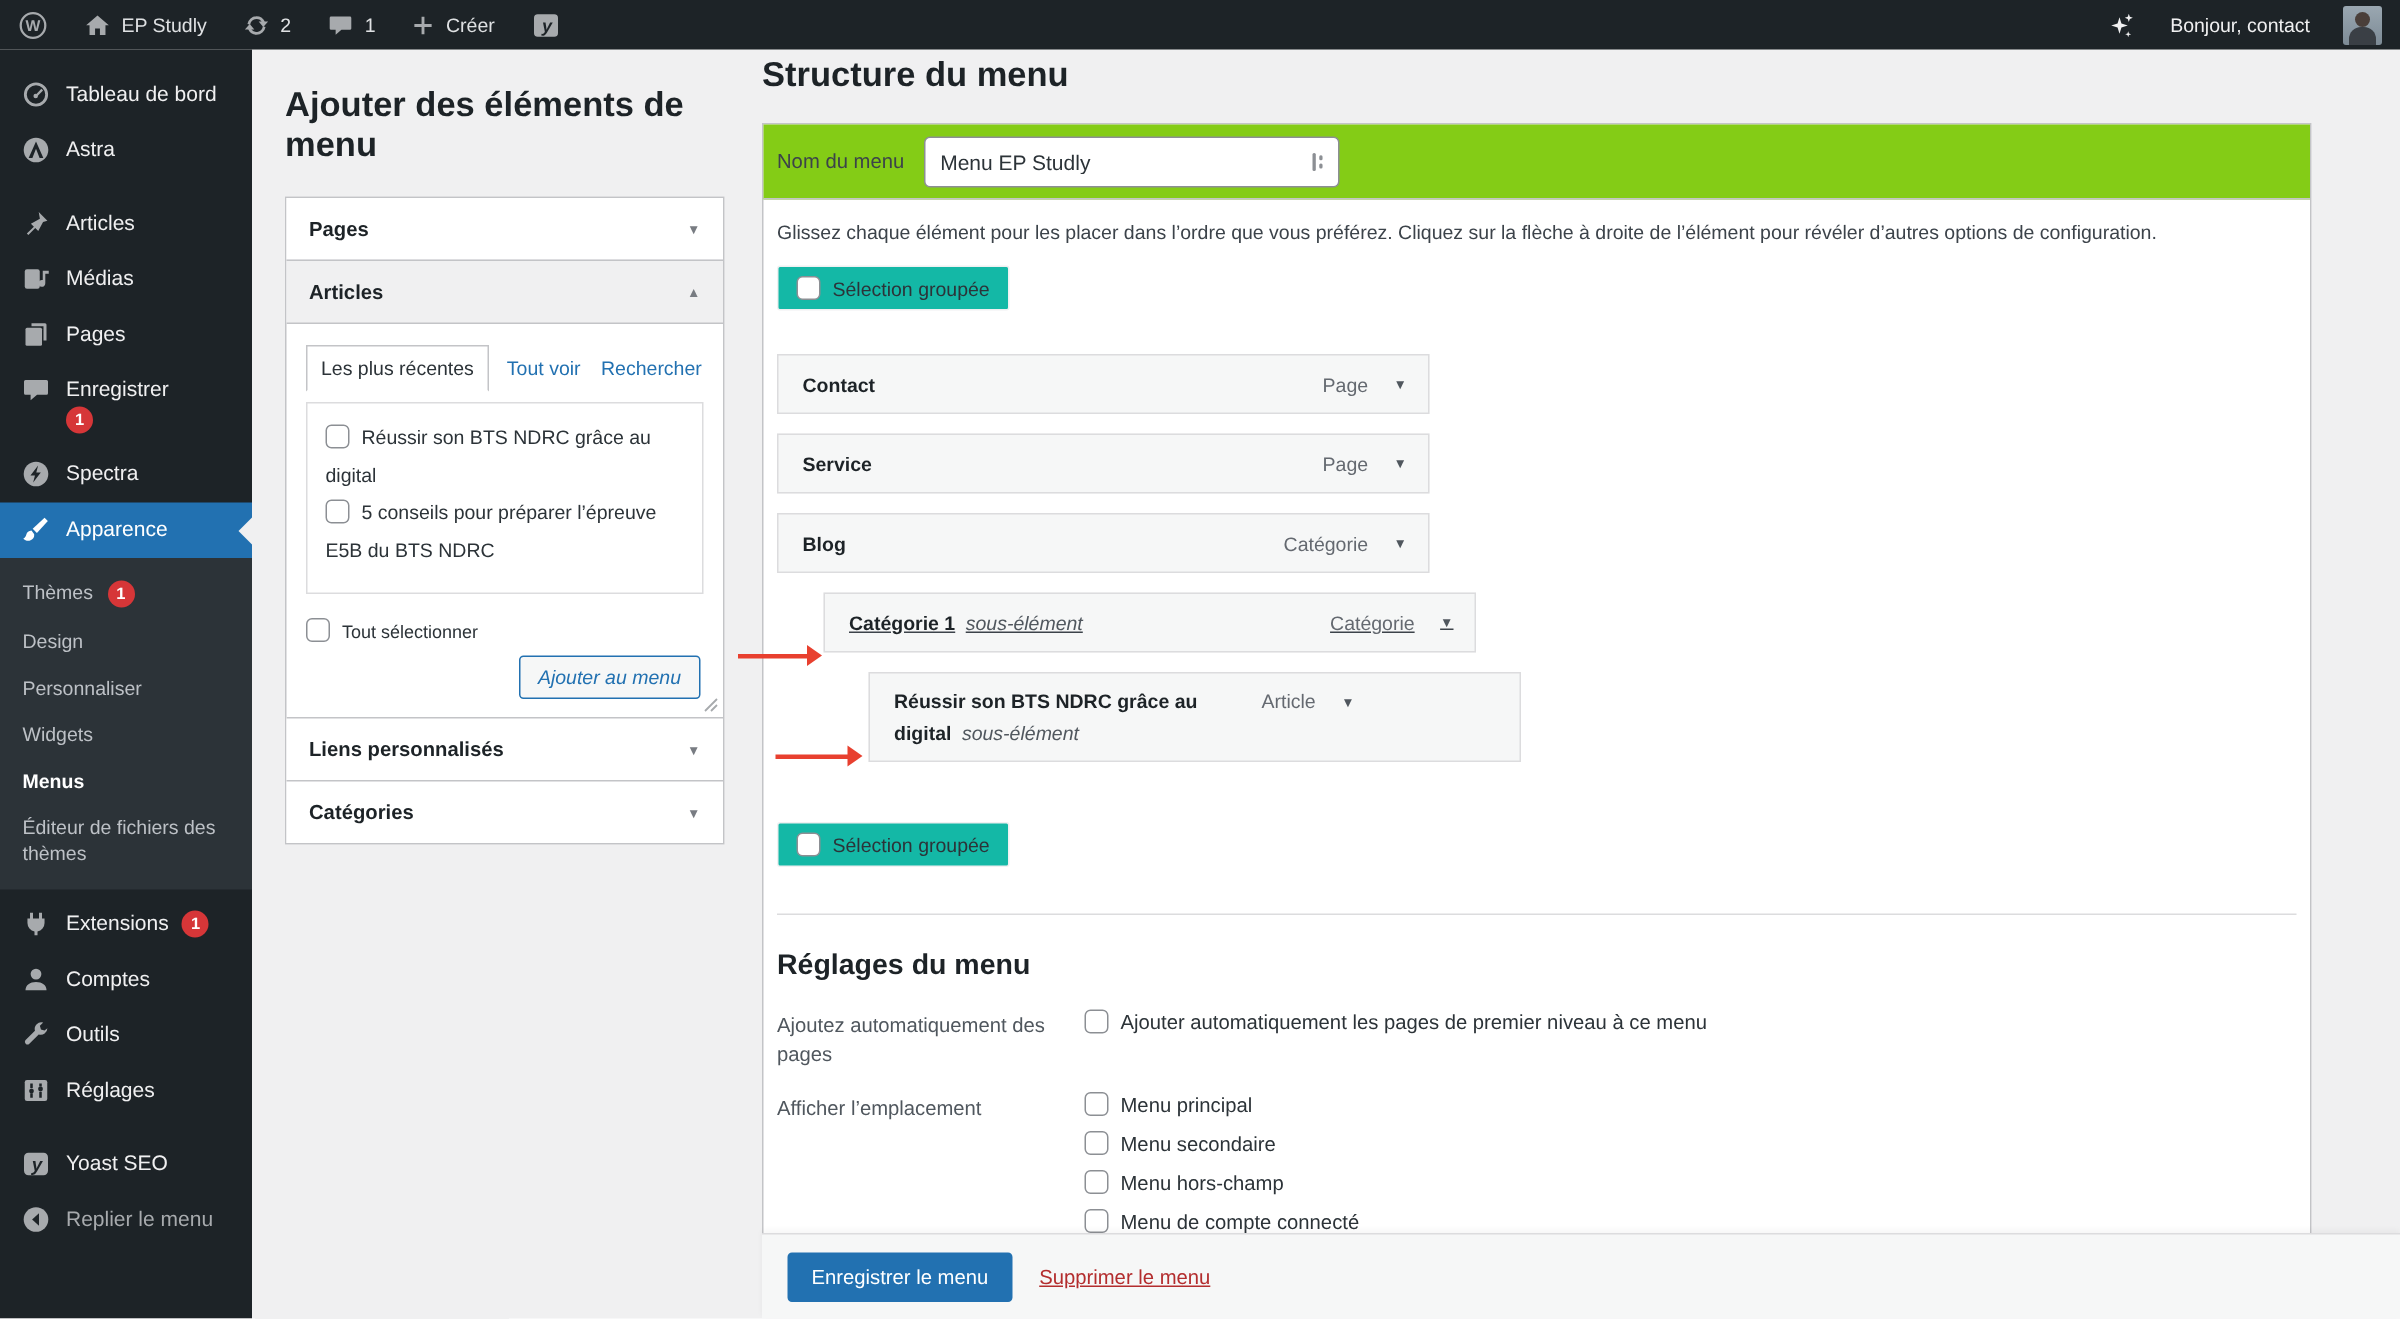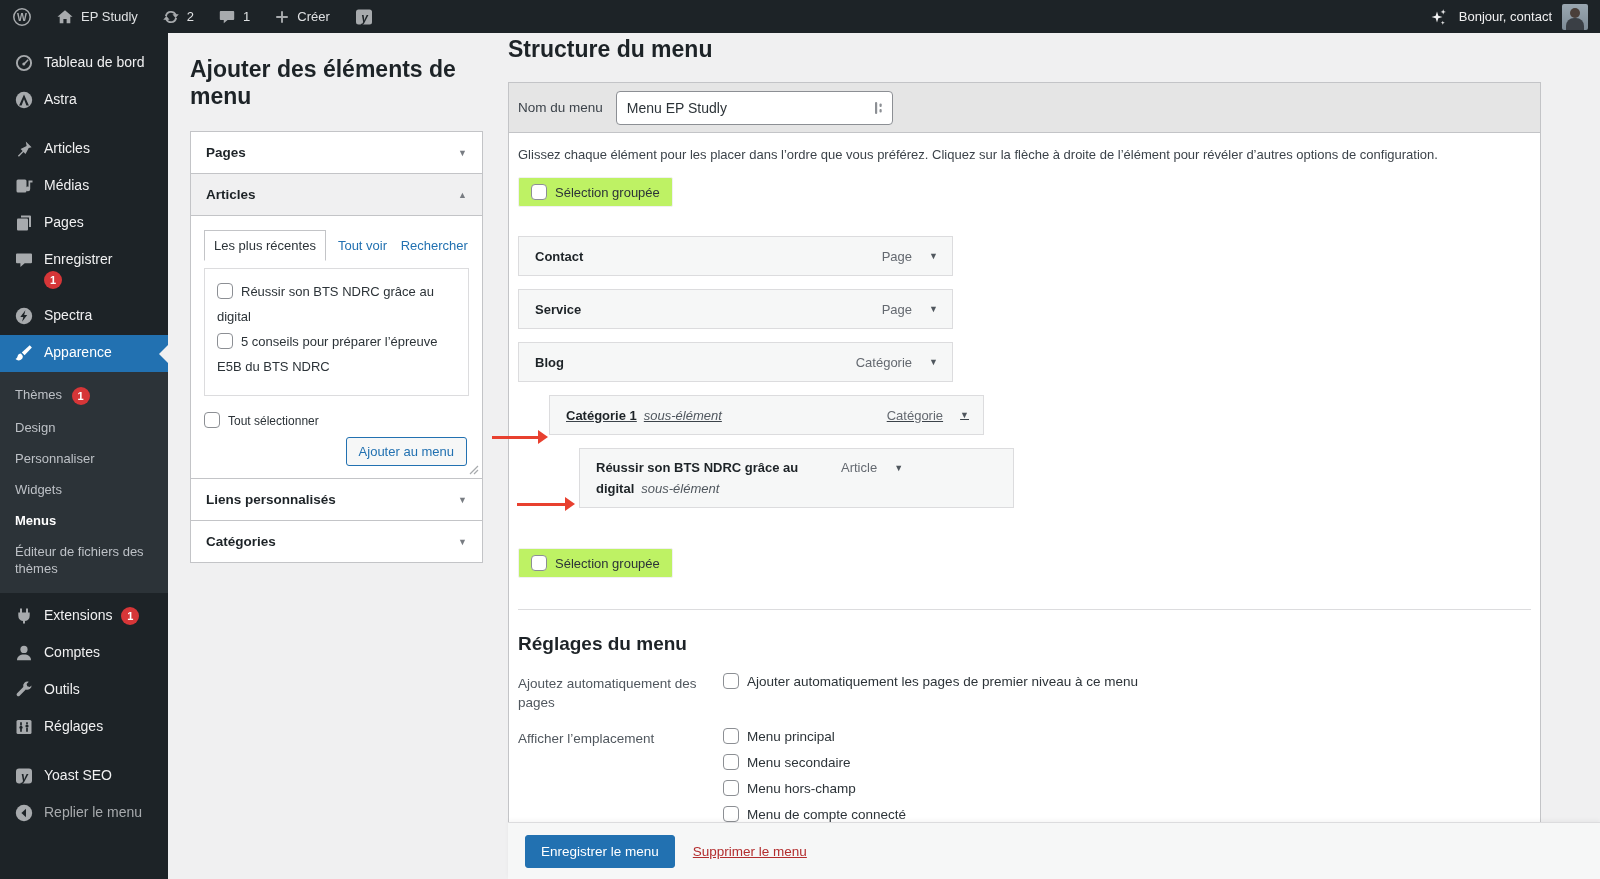--- a/index.html
+++ b/index.html
@@ -7,21 +7,21 @@
   body { font-family:"Liberation Sans","DejaVu Sans",sans-serif; background:#f0f0f1; color:#3c434a; font-size:13px; }
   .page { position:relative; width:1600px; height:879px; }
 
   
   #adminbar { position:absolute; left:0; top:0; width:1600px; height:33px; background:#1d2327;
     display:flex; align-items:center; justify-content:space-between; color:#c9cdd1; z-index:50; }
   .ab-left, .ab-right { display:flex; align-items:center; }
   .ab-item { display:flex; align-items:center; gap:7px; padding:0 12px; height:33px; font-size:13px; color:#dfe1e3; cursor:pointer; }
   .ab-item svg { display:block; }
   .ab-icon { color:#a7aaad; }
-  .ab-right { padding-right:12px; gap:10px; }
+  .ab-right { padding-right:12px; gap:22px; }
   .greeting { color:#f0f0f1; font-size:13px; }
   .avatar { width:26px; height:26px; border-radius:2px; background:linear-gradient(180deg,#9aa7b1 0%,#7d8b96 100%); position:relative; overflow:hidden; }
   .avatar::before { content:""; position:absolute; left:8px; top:4px; width:10px; height:10px; border-radius:50%; background:#4a3f3a; }
   .avatar::after { content:""; position:absolute; left:4px; top:14px; width:18px; height:12px; border-radius:8px 8px 0 0; background:#3a3f45; }
 
   
   #sidebar { position:absolute; left:0; top:33px; width:168px; height:846px; background:#1d2327; color:#f0f0f1; padding-top:12px; }
   .sb-item { display:flex; align-items:flex-start; gap:10px; padding:9px 8px 9px 14px; font-size:14px; line-height:17px; color:#f0f0f1; cursor:pointer; }
   .sb-item .sb-icon { width:20px; height:20px; flex:0 0 20px; color:#a7aaad; margin-top:-1px; }
   .sb-sep { height:12px; }
@@ -49,34 +49,34 @@
   .acc-body { position:relative; padding:14px 13px 12px; }
   .tabs { font-size:13px; line-height:21px; }
   .tab { display:inline-block; border:1px solid #c3c4c7; border-bottom-color:#fff; background:#fff; padding:4px 9px; color:#2c3338; }
   .tab-link { color:#2271b1; text-decoration:none; margin-left:12px; cursor:pointer; }
   .tab-link.search { display:inline-block; margin-left:10px; margin-top:1px; }
   .checklist { border:1px solid #dcdcde; margin-top:7px; padding:10px 12px; height:128px; overflow:hidden; line-height:25px; font-size:13px; color:#2c3338; }
   .cb { display:inline-block; width:16px; height:16px; border:1px solid #8c8f94; border-radius:4px; background:#fff; vertical-align:-3px; margin-right:8px; }
   .check-item { display:block; cursor:pointer; }
   .select-all { display:block; margin-top:16px; font-size:12px; color:#2c3338; cursor:pointer; }
   .add-row { text-align:right; margin-top:9px; padding-right:2px; }
-  .btn-secondary { font-family:inherit; font-size:13px; color:#2271b1; background:#f6f7f7; border:1px solid #2271b1; border-radius:3px; padding:6px 12px; cursor:pointer; }
+  .btn-secondary { font-family:inherit; font-size:13px; color:#2271b1; background:#f6f7f7; border:1px solid #2271b1; border-radius:3px; padding:6px 12px; cursor:pointer;font-style:italic; }
   .resize-handle { position:absolute; right:3px; bottom:3px; width:10px; height:10px; color:#a7aaad; cursor:nwse-resize; }
 
   
   #structure-panel { position:absolute; left:508px; top:36px; width:1033px; }
   .structure-card { margin-top:19px; background:#fff; border:1px solid #c3c4c7; min-height:760px; }
-  .name-row { display:flex; align-items:center; gap:13px; background:#e5e5e5; border-bottom:1px solid #c3c4c7; padding:8px 9px 8px 9px; height:50px; }
+  .name-row { display:flex; align-items:center; gap:13px; background:#84cc16; border-bottom:1px solid #c3c4c7; padding:8px 9px 8px 9px; height:50px; }
   .name-label { font-size:13.5px; color:#3c434a; }
   .input-wrap { position:relative; }
   .menu-name-input { width:277px; height:34px; border:1px solid #8c8f94; border-radius:4px; padding:0 30px 0 10px; font-size:14px; font-family:inherit; color:#2c3338; background:#fff; }
   .input-icon { position:absolute; right:7px; top:50%; margin-top:-7px; color:#8c8f94; }
   .card-body { padding:14px 9px 20px; }
   .structure-desc { font-size:13px; color:#3c434a; white-space:nowrap; margin-bottom:15px; }
-  .bulk-btn { display:inline-flex; align-items:center; gap:8px; background:#bef264; border:1px solid #f0f0f1; border-radius:2px; padding:6px 12px; font-size:13px; color:#2c3338; cursor:pointer; }
+  .bulk-btn { display:inline-flex; align-items:center; gap:8px; background:#14b8a6; border:1px solid #f0f0f1; border-radius:2px; padding:6px 12px; font-size:13px; color:#2c3338; cursor:pointer; }
   .bulk-btn .cb { margin-right:0; }
   .menu-list { margin-top:29px; }
   .menu-item { display:flex; align-items:center; width:435px; min-height:40px; background:#f6f7f7; border:1px solid #dcdcde; padding:8px 14px 8px 16px; margin-bottom:13px; }
   .menu-item .mi-text { flex:1; font-size:13px; color:#1d2327; line-height:21px; }
   .mi-text strong { font-weight:bold; }
   .mi-sub { font-style:italic; font-weight:normal; color:#50575e; margin-left:7px; }
   .mi-meta { display:flex; align-items:center; gap:17px; color:#646970; font-size:13px; padding-left:10px; }
   .mi-tri { font-size:9px; color:#50575e; cursor:pointer; }
   .depth-1 { margin-left:31px;text-decoration:underline; }
   .depth-2 { margin-left:61px; align-items:flex-start; }

